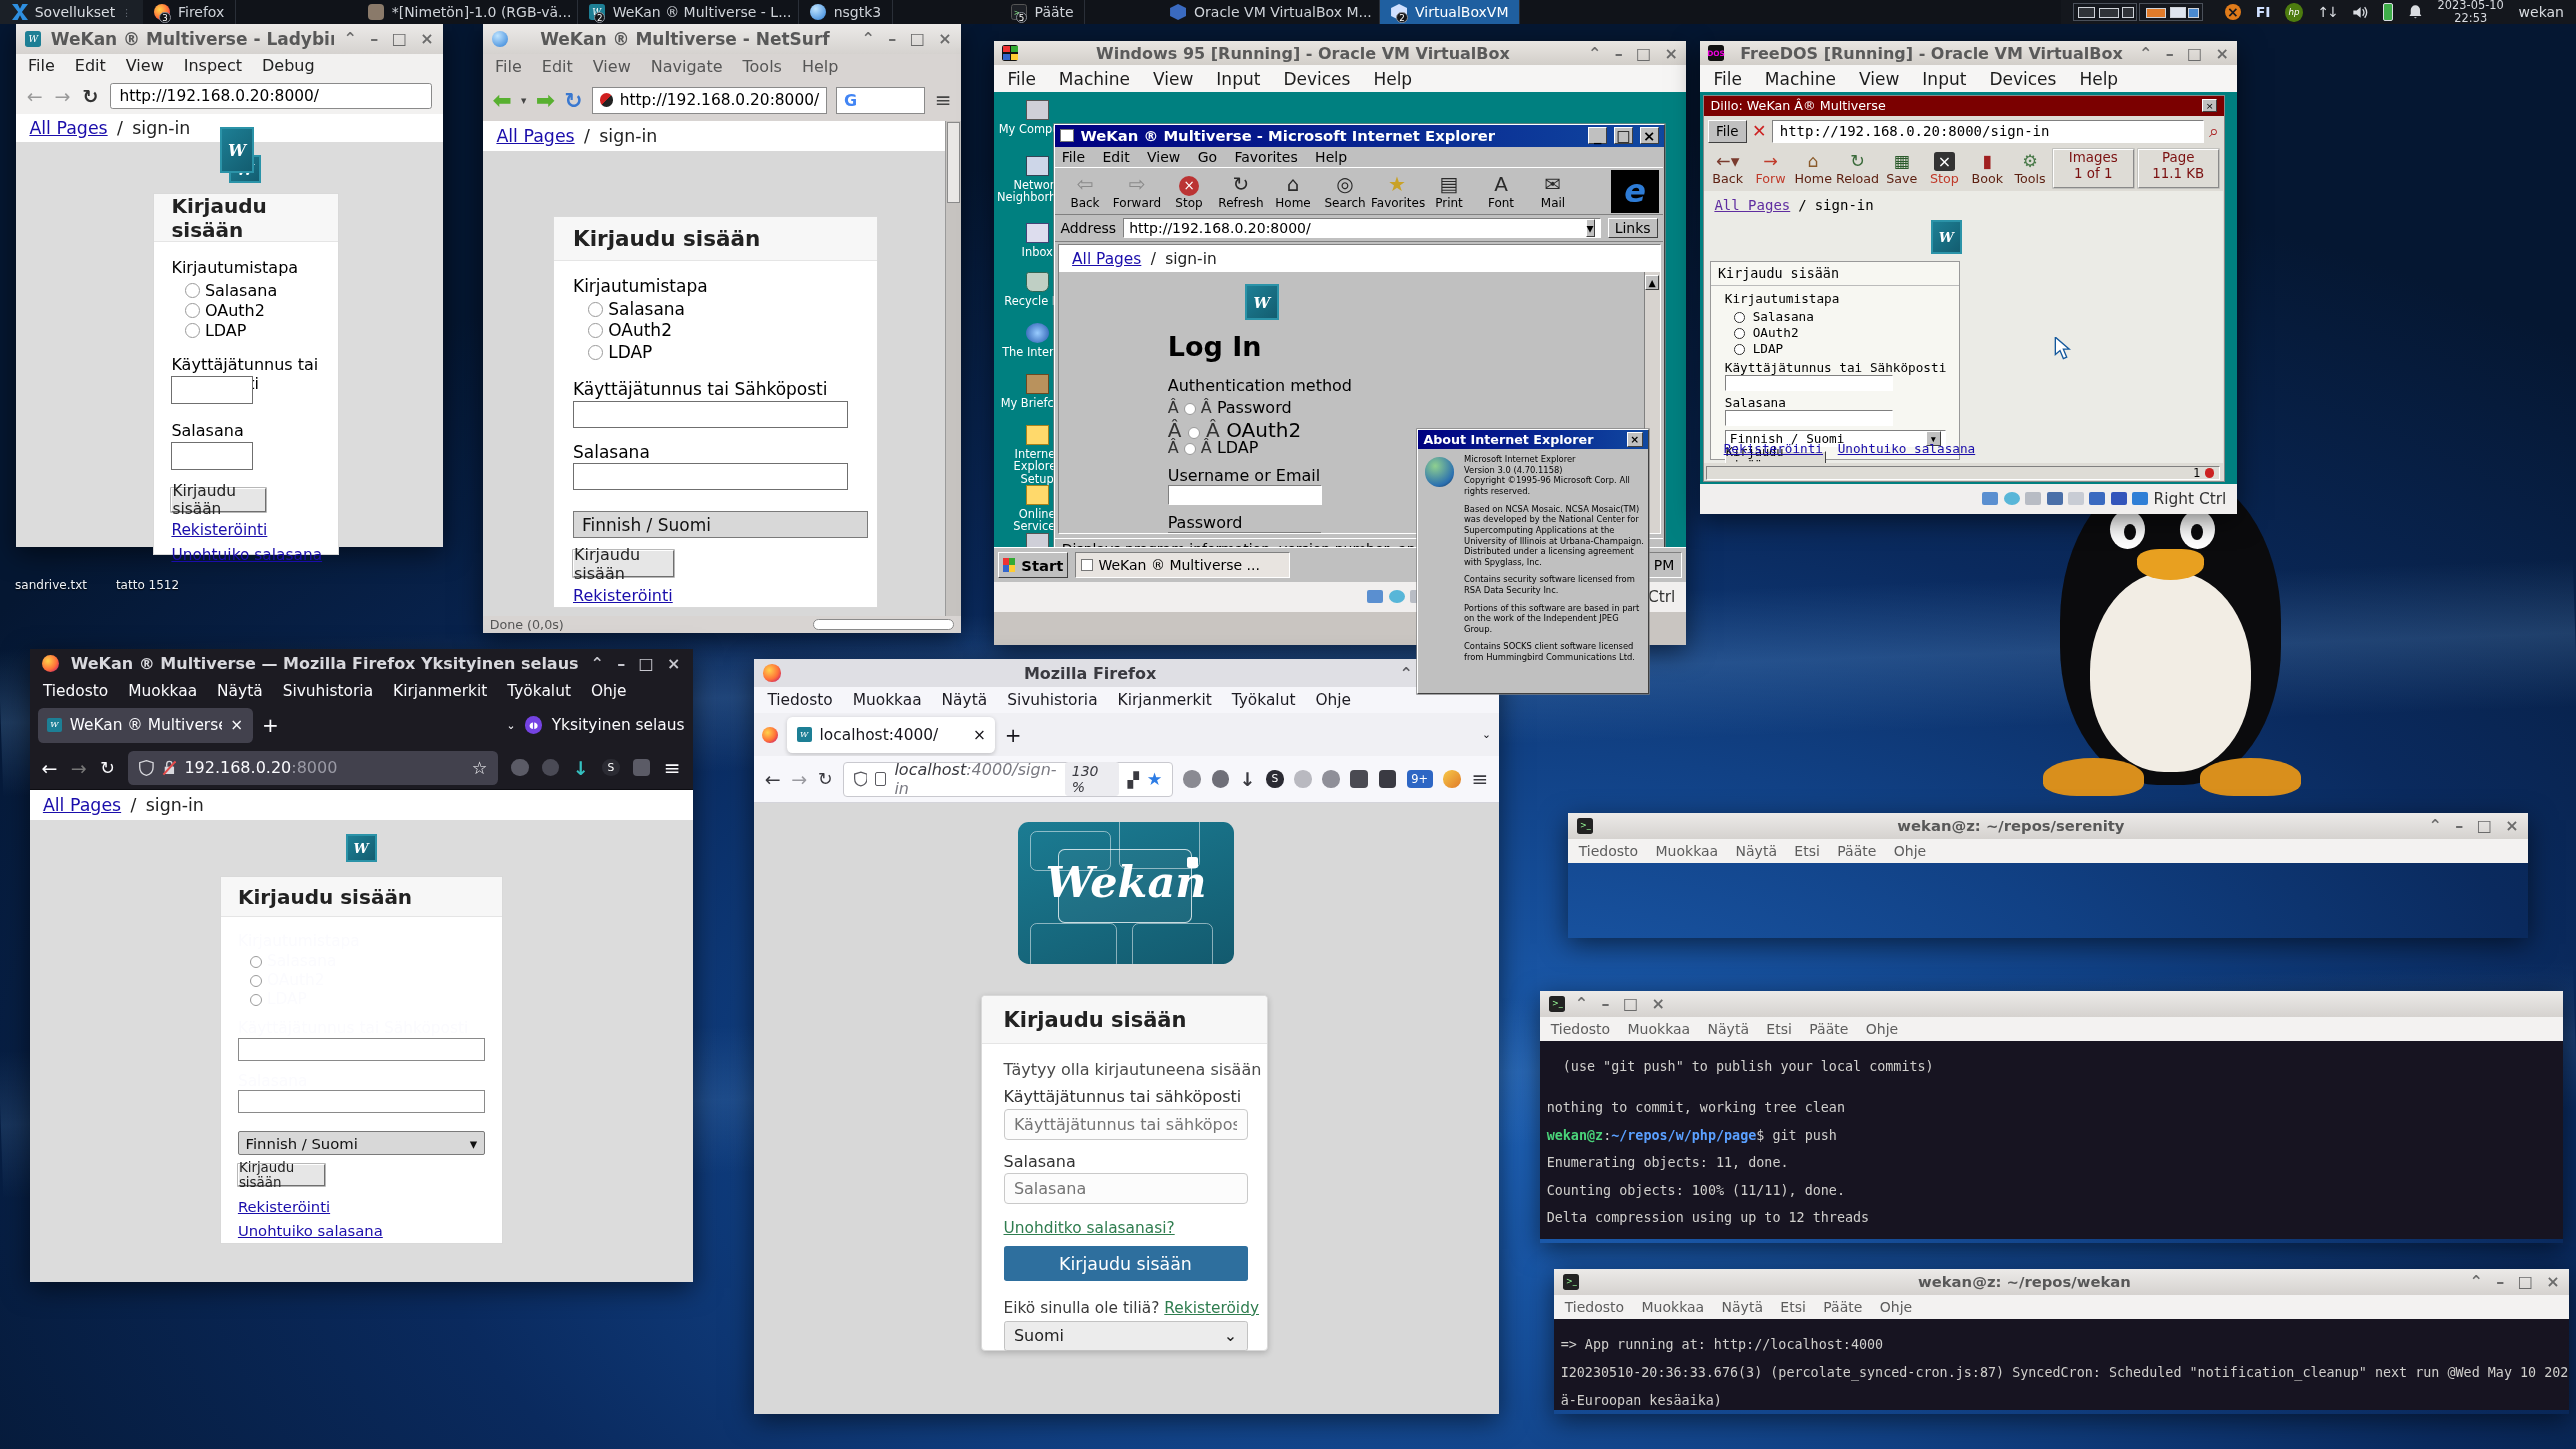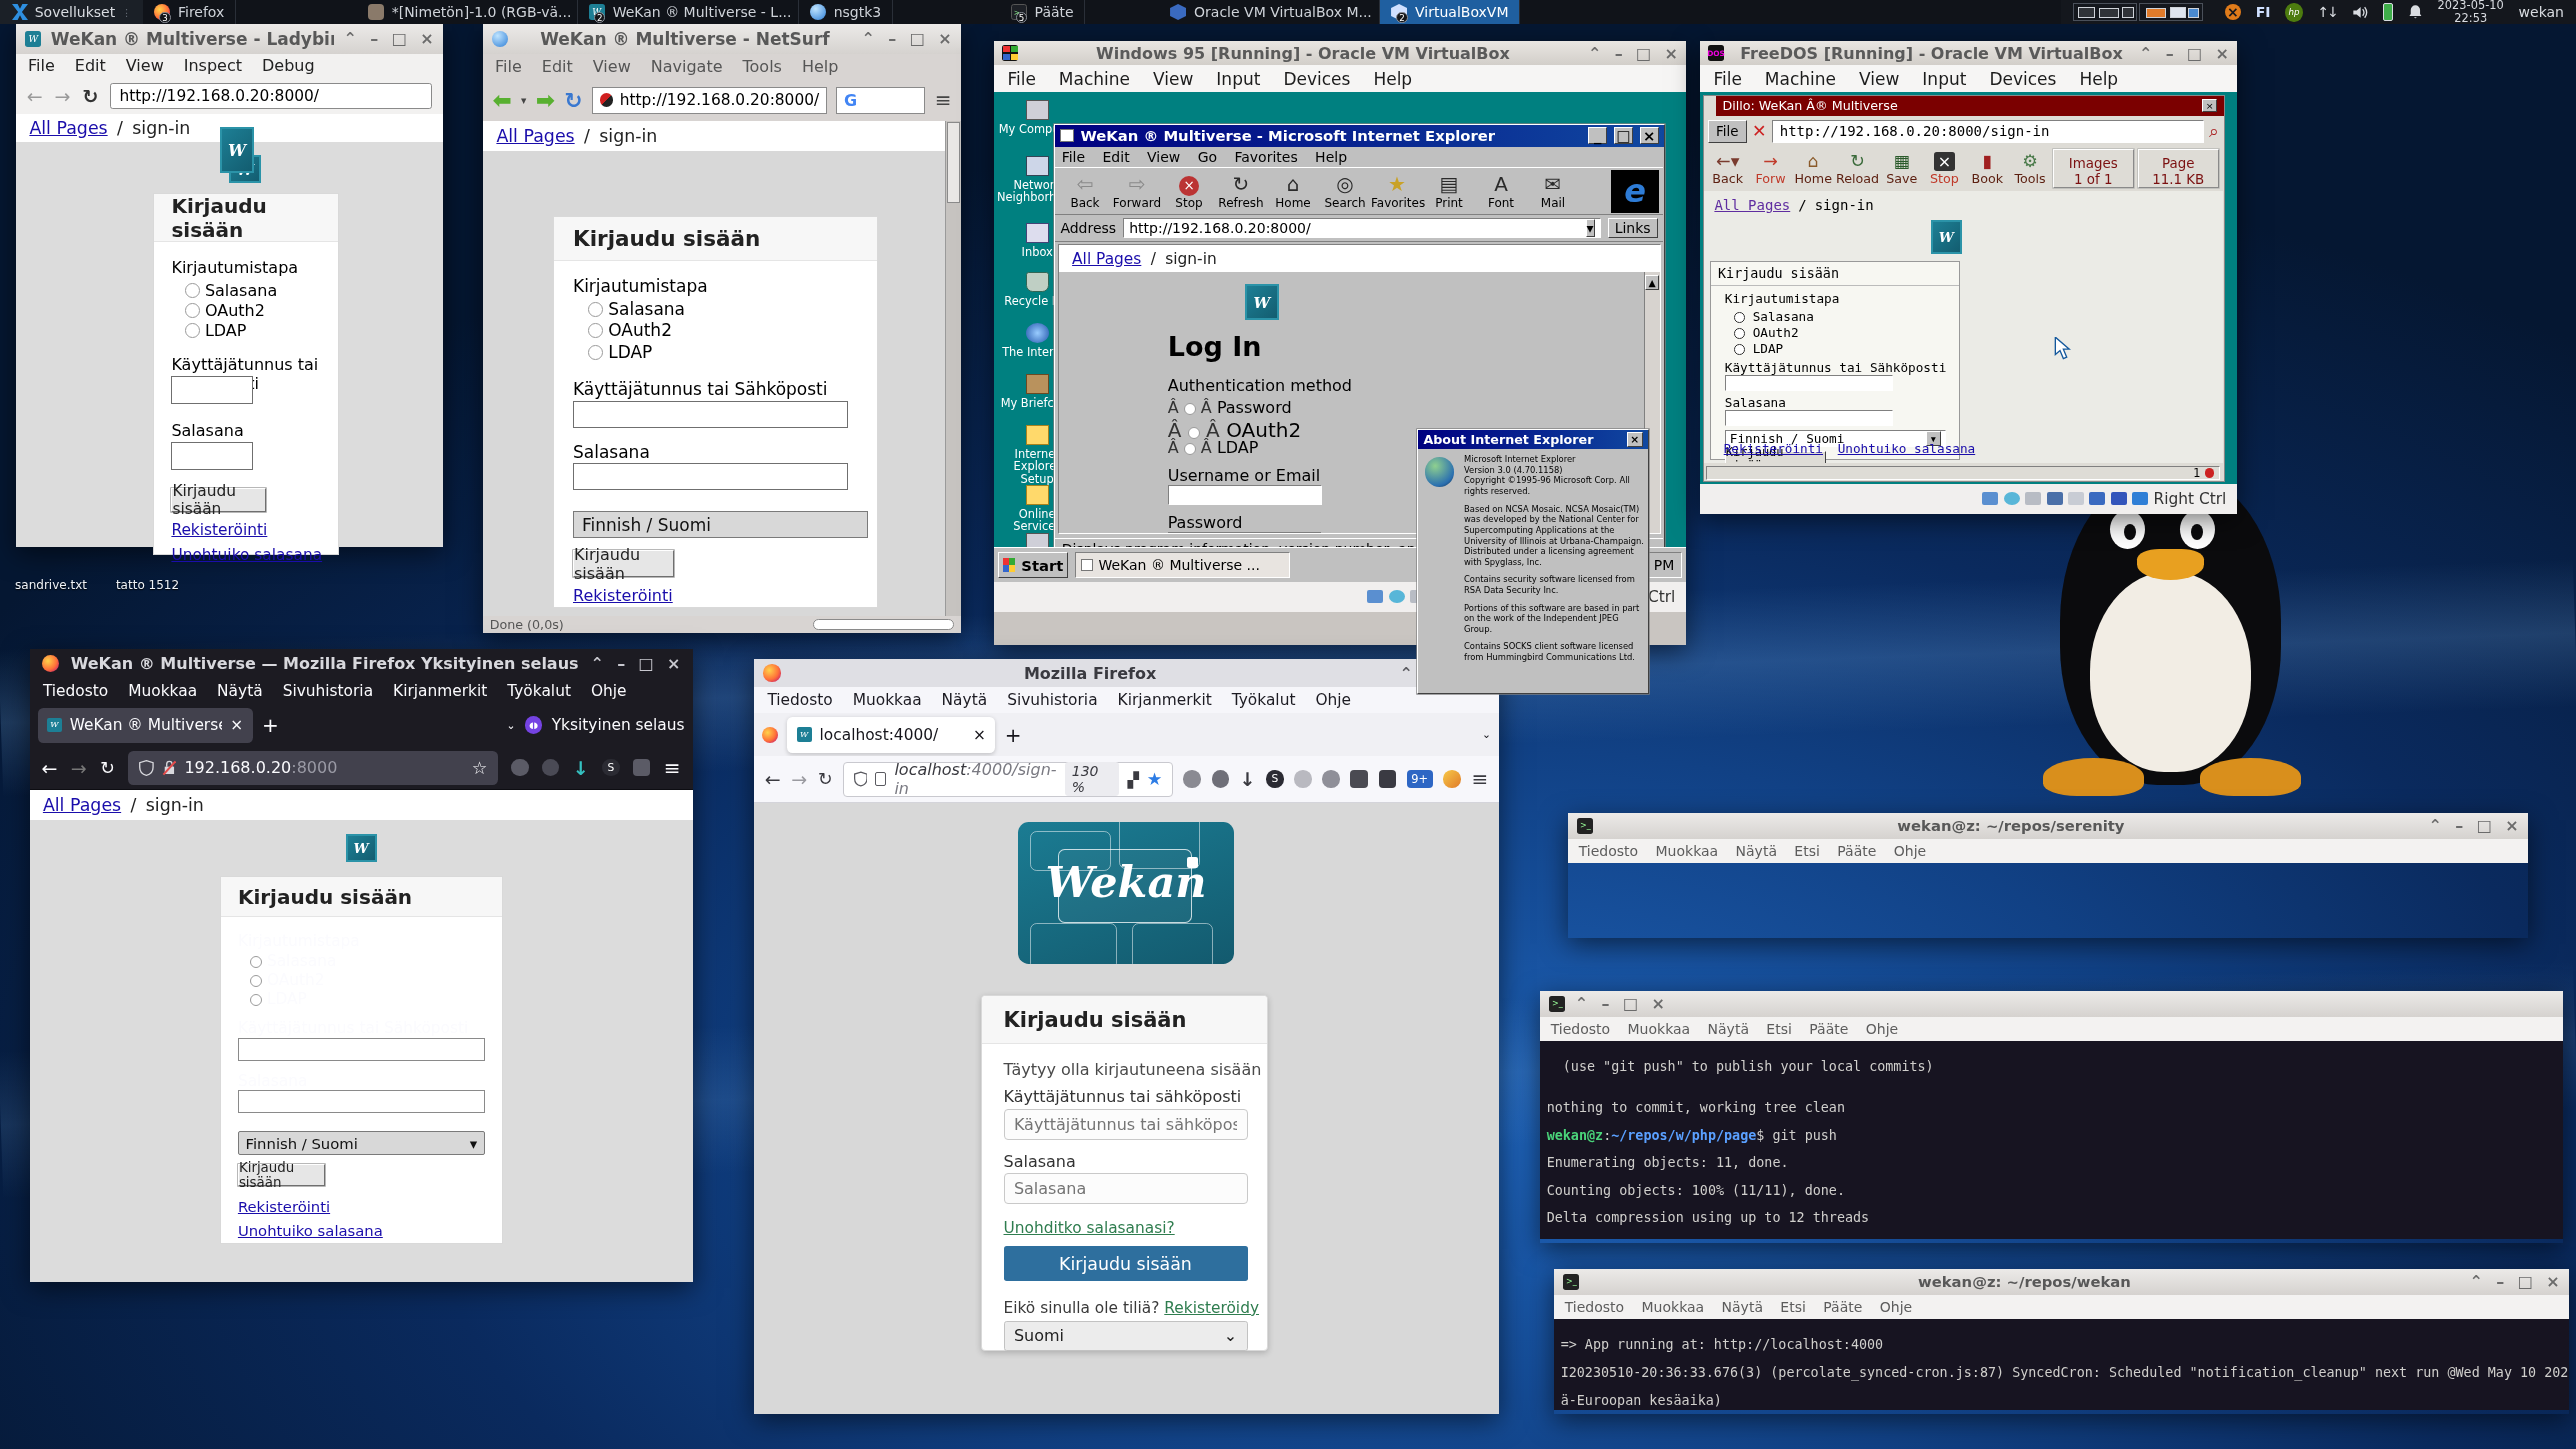--- a/index.html
+++ b/index.html
@@ -75,24 +75,24 @@
   .ffl{background:#f0f0f4;color:#15141a;}
   
   .term .gtkbar{height:25.5px;}
   .term .gtkbar .t{font-size:14.8px;}
   .tmenu{height:24px;background:#f3f2f1;display:flex;gap:17.4px;align-items:center;padding:0 10.7px;font-size:14px;color:#5c5c5c;}
   .tbody{background:#171421;color:#d0cfcc;font-family:"DejaVu Sans Mono","Liberation Mono",monospace;font-size:14.8px;line-height:18px;
          padding:5.4px 6.7px;white-space:pre;overflow:hidden;}
   .tgreen{color:#4ad47a;font-weight:bold;}
   .tblue{color:#5aa0ff;font-weight:bold;}
   
-  .dillo-red{background:#7b0000;color:#fff;margin-left:12px;}
+  .dillo-red{background:#7b0000;color:#fff;}
   .dtool{text-align:center;font-size:12.7px;color:#5c1f10;}
   .dbox{border:1.3px solid;border-color:#fff #8a8a8a #8a8a8a #fff;box-shadow:0 0 0 0.7px #b5b5b3;background:#dedcd6;color:#7b1010;
-        font-size:13.4px;line-height:15.4px;display:flex;align-items:center;justify-content:flex-end;text-align:center;}
+        font-size:13.4px;line-height:15.4px;display:flex;align-items:center;justify-content:flex-start;text-align:center;}
   .mojib{color:#333;}
   .greenlnk{color:#2f7d4f;text-decoration:underline;}
   .tux{position:absolute;}
   .desklabel{position:absolute;color:#eef2f8;font-size:12px;text-shadow:0 0.7px 1.3px #000;text-align:center;}
 </style>
 </head>
 <body>
 
 <div class="screen">
 

